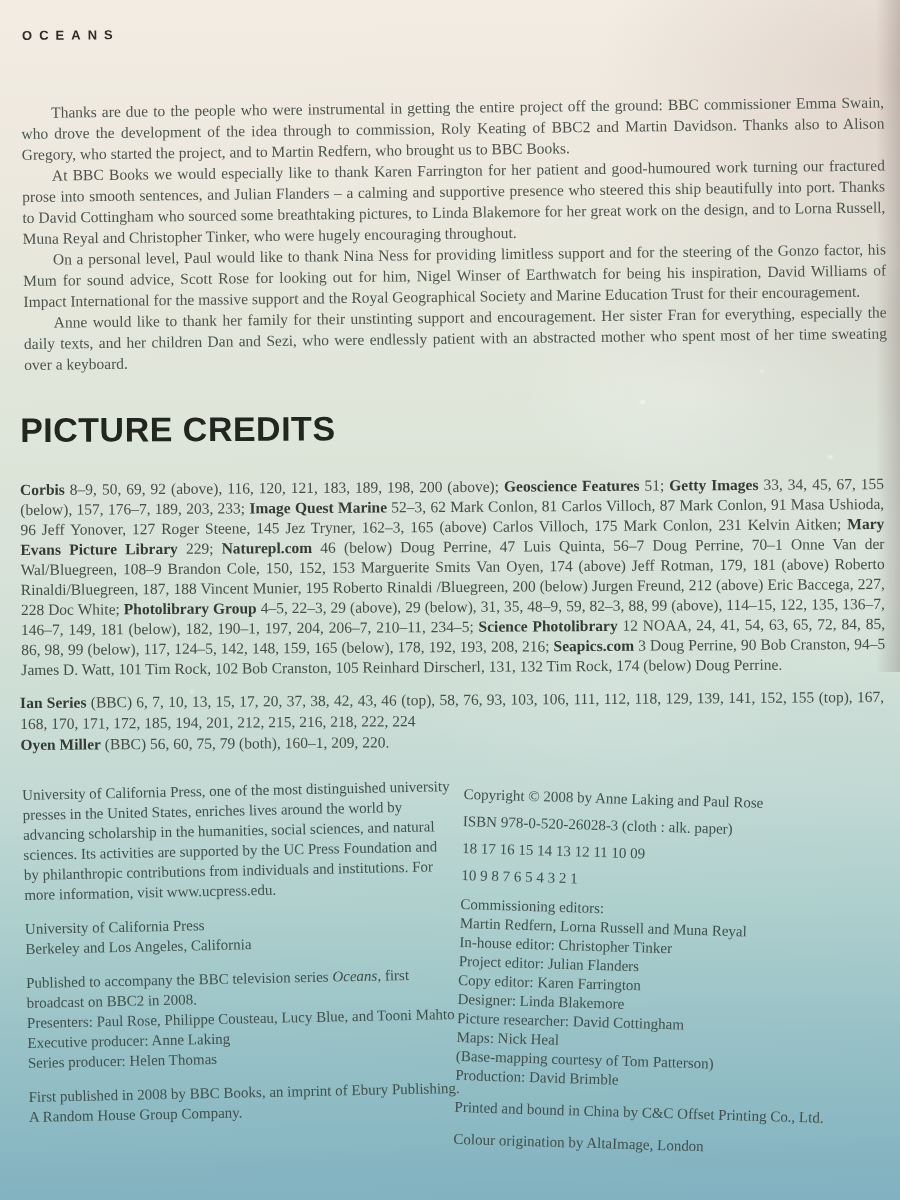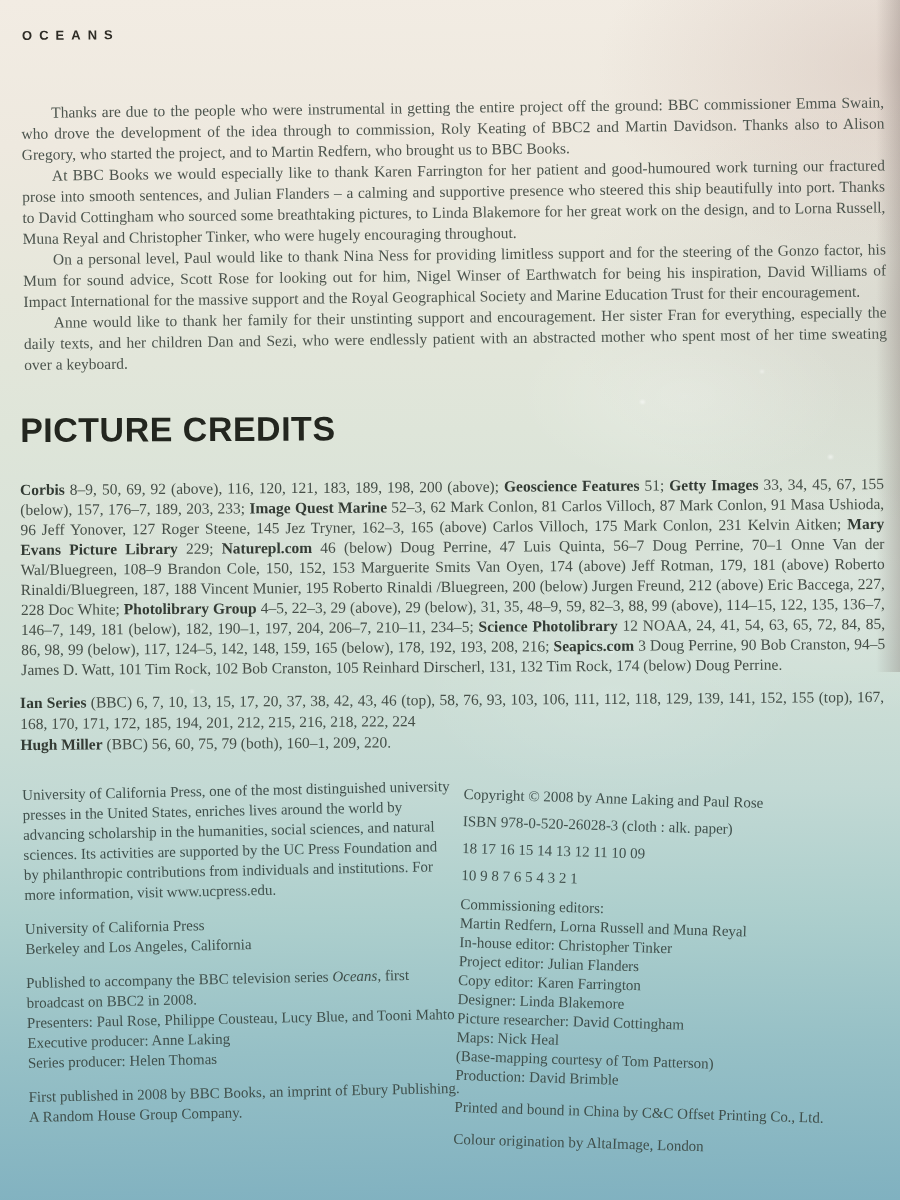--- a/index.html
+++ b/index.html
@@ -92,21 +92,21 @@
     <p>On a personal level, Paul would like to thank Nina Ness for providing limitless support and for the steering of the Gonzo factor, his Mum for sound advice, Scott Rose for looking out for him, Nigel Winser of Earthwatch for being his inspiration, David Williams of Impact International for the massive support and the Royal Geographical Society and Marine Education Trust for their encouragement.</p>
     <p>Anne would like to thank her family for their unstinting support and encouragement. Her sister Fran for everything, especially the daily texts, and her children Dan and Sezi, who were endlessly patient with an abstracted mother who spent most of her time sweating over a keyboard.</p>
   </section>
 
   <h1 class="credits-heading">PICTURE CREDITS</h1>
 
   <p class="credits-main"><strong>Corbis</strong><span> 8–9, 50, 69, 92 (above), 116, 120, 121, 183, 189, 198, 200 (above); </span><strong>Geoscience Features</strong><span> 51; </span><strong>Getty Images</strong><span> 33, 34, 45, 67, 155 (below), 157, 176–7, 189, 203, 233; </span><strong>Image Quest Marine</strong><span> 52–3, 62 Mark Conlon, 81 Carlos Villoch, 87 Mark Conlon, 91 Masa Ushioda, 96 Jeff Yonover, 127 Roger Steene, 145 Jez Tryner, 162–3, 165 (above) Carlos Villoch, 175 Mark Conlon, 231 Kelvin Aitken; </span><strong>Mary Evans Picture Library</strong><span> 229; </span><strong>Naturepl.com</strong><span> 46 (below) Doug Perrine, 47 Luis Quinta, 56–7 Doug Perrine, 70–1 Onne Van der Wal/Bluegreen, 108–9 Brandon Cole, 150, 152, 153 Marguerite Smits Van Oyen, 174 (above) Jeff Rotman, 179, 181 (above) Roberto Rinaldi/Bluegreen, 187, 188 Vincent Munier, 195 Roberto Rinaldi /Bluegreen, 200 (below) Jurgen Freund, 212 (above) Eric Baccega, 227, 228 Doc White; </span><strong>Photolibrary Group</strong><span> 4–5, 22–3, 29 (above), 29 (below), 31, 35, 48–9, 59, 82–3, 88, 99 (above), 114–15, 122, 135, 136–7, 146–7, 149, 181 (below), 182, 190–1, 197, 204, 206–7, 210–11, 234–5; </span><strong>Science Photolibrary</strong><span> 12 NOAA, 24, 41, 54, 63, 65, 72, 84, 85, 86, 98, 99 (below), 117, 124–5, 142, 148, 159, 165 (below), 178, 192, 193, 208, 216; </span><strong>Seapics.com</strong><span> 3 Doug Perrine, 90 Bob Cranston, 94–5 James D. Watt, 101 Tim Rock, 102 Bob Cranston, 105 Reinhard Dirscherl, 131, 132 Tim Rock, 174 (below) Doug Perrine.</span></p>
 
   <div class="credits-bbc">
     <p class="entry"><strong>Ian Series</strong><span> (BBC) 6, 7, 10, 13, 15, 17, 20, 37, 38, 42, 43, 46 (top), 58, 76, 93, 103, 106, 111, 112, 118, 129, 139, 141, 152, 155 (top), 167, 168, 170, 171, 172, 185, 194, 201, 212, 215, 216, 218, 222, 224</span></p>
-    <p class="entry"><strong>Hugh Miller</strong><span> (BBC) 56, 60, 75, 79 (both), 160–1, 209, 220.</span></p>
+    <p class="entry"><strong>Oyen Miller</strong><span> (BBC) 56, 60, 75, 79 (both), 160–1, 209, 220.</span></p>
   </div>
 
   <div class="colophon">
 
     <div class="col-left">
       <p>University of California Press, one of the most distinguished university presses in the United States, enriches lives around the world by advancing scholarship in the humanities, social sciences, and natural sciences. Its activities are supported by the UC Press Foundation and by philanthropic contributions from individuals and institutions. For more information, visit www.ucpress.edu.</p>
       <p><span>University of California Press</span><br><span>Berkeley and Los Angeles, California</span></p>
       <p><span>Published to accompany the BBC television series </span><em>Oceans</em><span>, first broadcast on BBC2 in 2008.</span><br><span>Presenters: Paul Rose, Philippe Cousteau, Lucy Blue, and Tooni Mahto</span><br><span>Executive producer: Anne Laking</span><br><span>Series producer: Helen Thomas</span></p>
       <p>First published in 2008 by BBC Books, an imprint of Ebury Publishing. A Random House Group Company.</p>
     </div>

